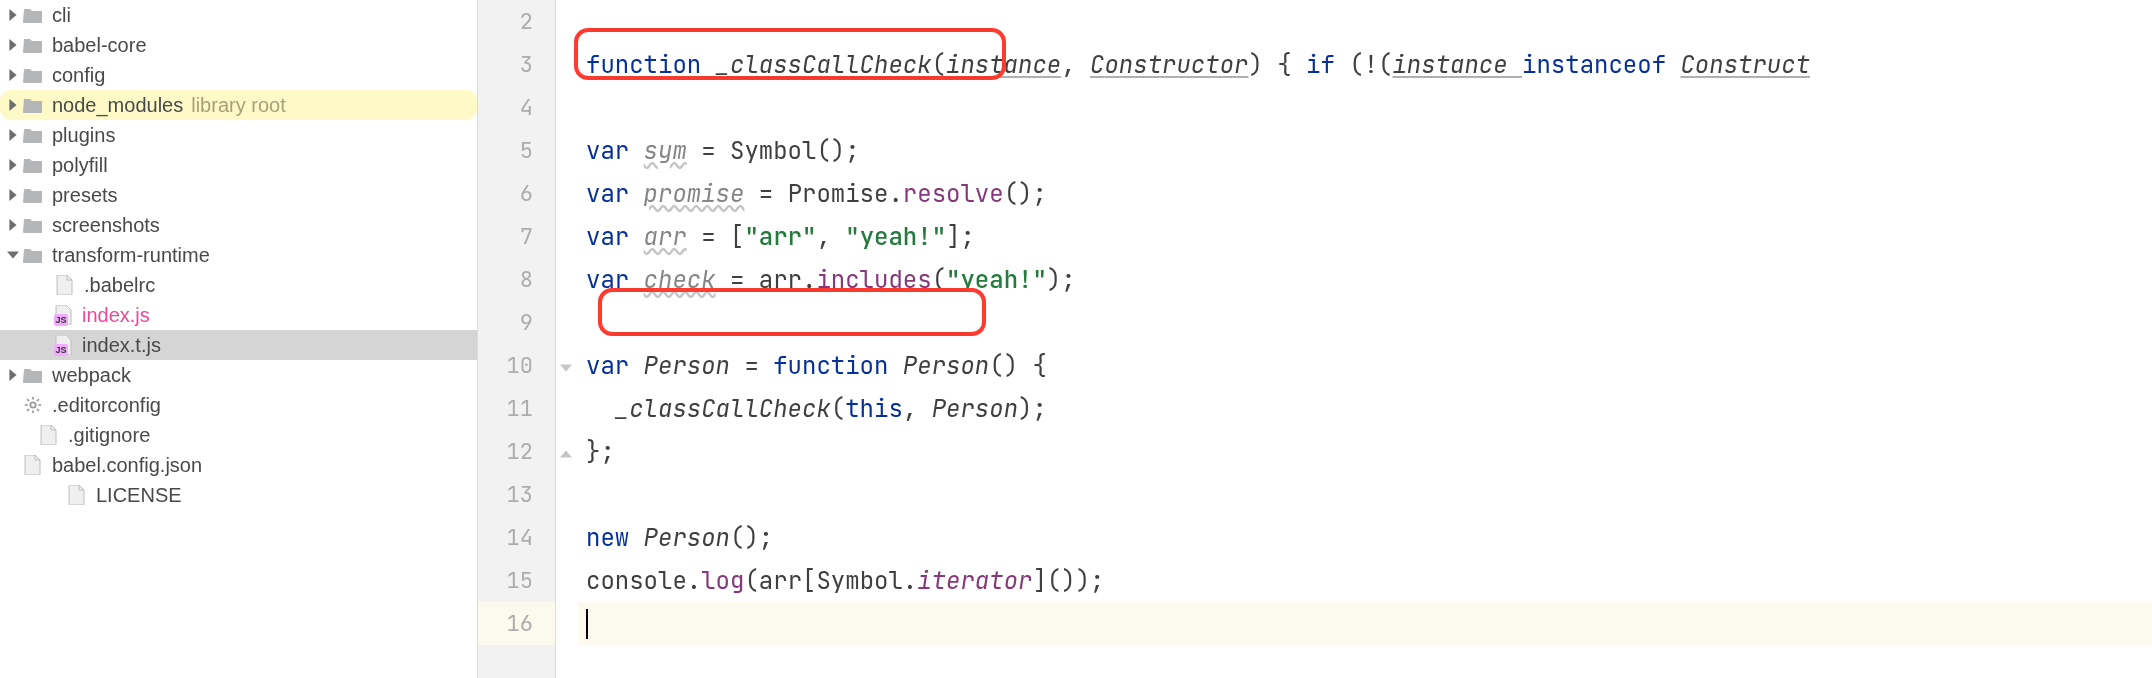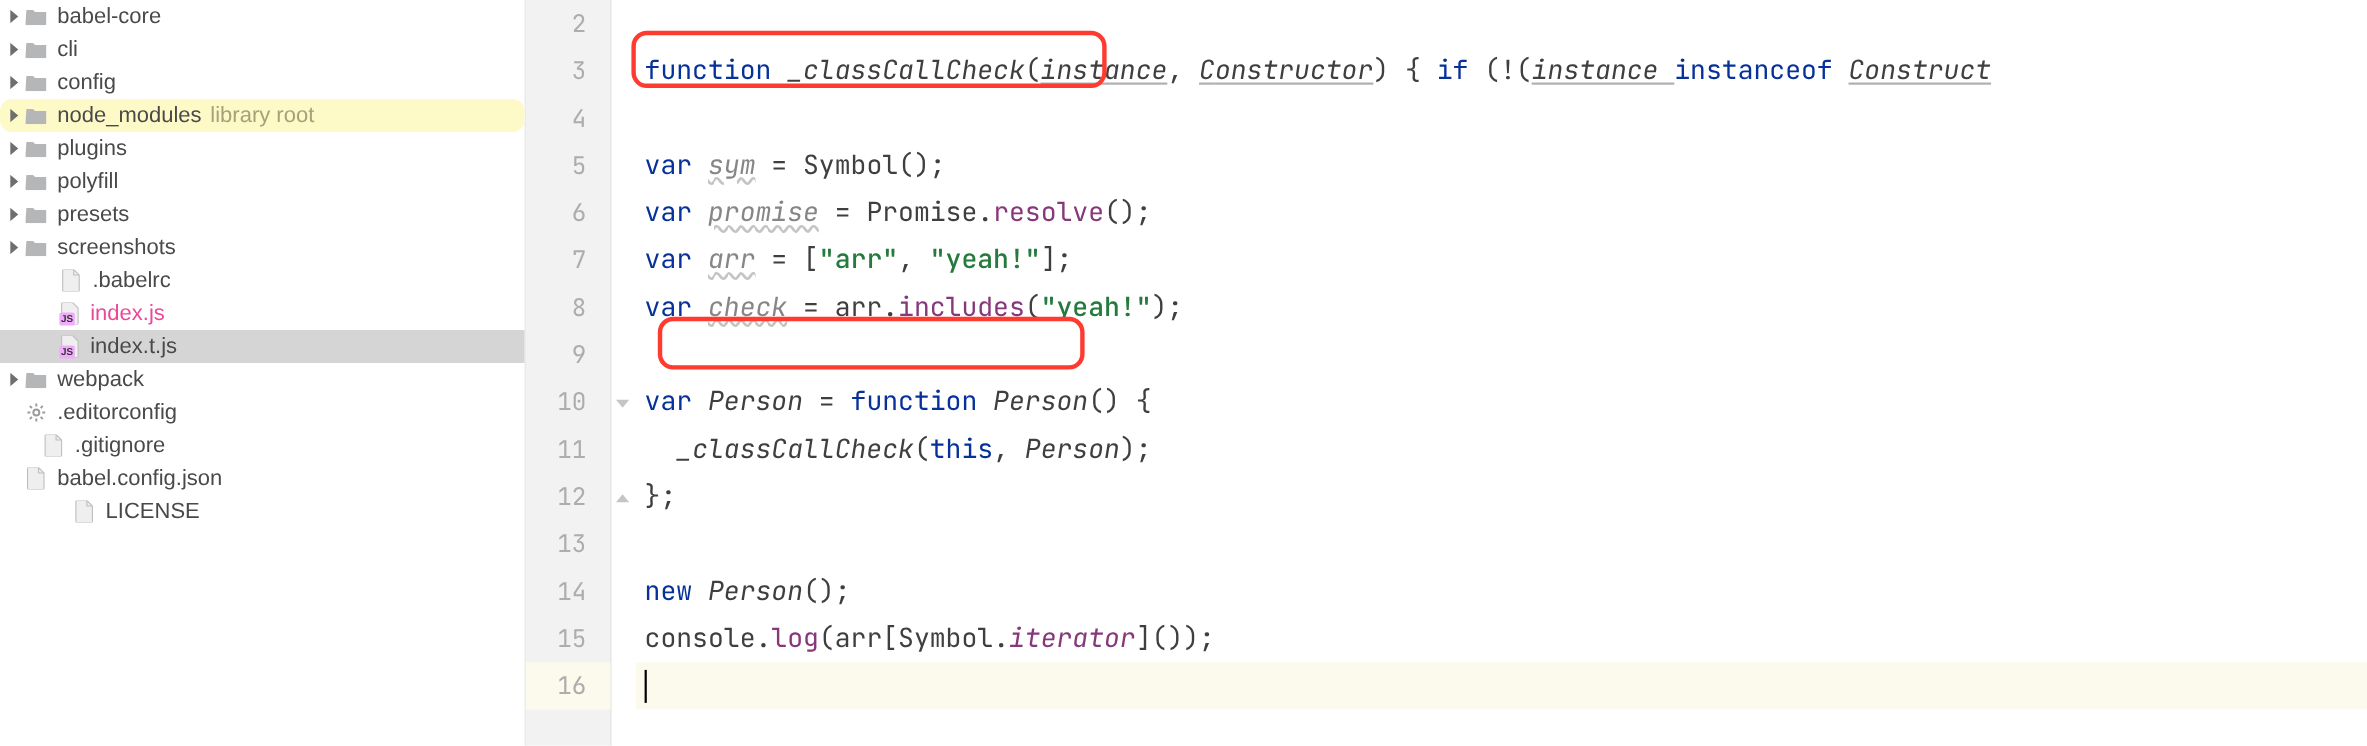--- a/index.html
+++ b/index.html
@@ -57,34 +57,34 @@
         <span class="arrow-wrap">
           <svg viewBox="0 0 10 10">
             <path d="M2 0 L8 5 L2 10 Z"></path>
           </svg>
         </span>
         <span class="tree-icon folder-icon">
           <svg viewBox="0 0 20 16">
             <path d="M1 2 h6 l2 2 h10 v11 a1 1 0 0 1 -1 1 h-17 a1 1 0 0 1 -1 -1 z"></path>
           </svg>
         </span>
+        <span class="tree-label">cli</span>
+      </div>
+      <div class="tree-item" style="padding-left: 4px;">
+        <span class="arrow-wrap">
+          <svg viewBox="0 0 10 10">
+            <path d="M2 0 L8 5 L2 10 Z"></path>
+          </svg>
+        </span>
+        <span class="tree-icon folder-icon">
+          <svg viewBox="0 0 20 16">
+            <path d="M1 2 h6 l2 2 h10 v11 a1 1 0 0 1 -1 1 h-17 a1 1 0 0 1 -1 -1 z"></path>
+          </svg>
+        </span>
         <span class="tree-label">babel-core</span>
-      </div>
-      <div class="tree-item" style="padding-left: 4px;">
-        <span class="arrow-wrap">
-          <svg viewBox="0 0 10 10">
-            <path d="M2 0 L8 5 L2 10 Z"></path>
-          </svg>
-        </span>
-        <span class="tree-icon folder-icon">
-          <svg viewBox="0 0 20 16">
-            <path d="M1 2 h6 l2 2 h10 v11 a1 1 0 0 1 -1 1 h-17 a1 1 0 0 1 -1 -1 z"></path>
-          </svg>
-        </span>
-        <span class="tree-label">cli</span>
       </div>
       <div class="tree-item" style="padding-left: 4px;">
         <span class="arrow-wrap">
           <svg viewBox="0 0 10 10">
             <path d="M2 0 L8 5 L2 10 Z"></path>
           </svg>
         </span>
         <span class="tree-icon folder-icon">
           <svg viewBox="0 0 20 16">
             <path d="M1 2 h6 l2 2 h10 v11 a1 1 0 0 1 -1 1 h-17 a1 1 0 0 1 -1 -1 z"></path>
@@ -150,20 +150,33 @@
           <svg viewBox="0 0 10 10">
             <path d="M2 0 L8 5 L2 10 Z"></path>
           </svg>
         </span>
         <span class="tree-icon folder-icon">
           <svg viewBox="0 0 20 16">
             <path d="M1 2 h6 l2 2 h10 v11 a1 1 0 0 1 -1 1 h-17 a1 1 0 0 1 -1 -1 z"></path>
           </svg>
         </span>
         <span class="tree-label">screenshots</span>
+      </div>
+      <div class="tree-item" style="padding-left: 4px;">
+        <span class="arrow-wrap">
+          <svg viewBox="0 0 10 10">
+            <path d="M0 2 L10 2 L5 8 Z"></path>
+          </svg>
+        </span>
+        <span class="tree-icon folder-icon">
+          <svg viewBox="0 0 20 16">
+            <path d="M1 2 h6 l2 2 h10 v11 a1 1 0 0 1 -1 1 h-17 a1 1 0 0 1 -1 -1 z"></path>
+          </svg>
+        </span>
+        <span class="tree-label">transform-runtime</span>
       </div>
       <div class="tree-item" style="padding-left: 36px;">
         <span class="arrow-wrap"></span>
         <span class="tree-icon config-icon">
           <svg viewBox="0 0 18 20">
             <path d="M2 0 h9 l5 5 v14 a1 1 0 0 1 -1 1 h-13 a1 1 0 0 1 -1 -1 v-18 a1 1 0 0 1 1 -1 z" fill="#efefef" stroke="#bebebe" stroke-width="1"></path>
             <path d="M11 0 v5 h5" fill="none" stroke="#bebebe"></path>
           </svg>
         </span>
         <span class="tree-label">.babelrc</span>

